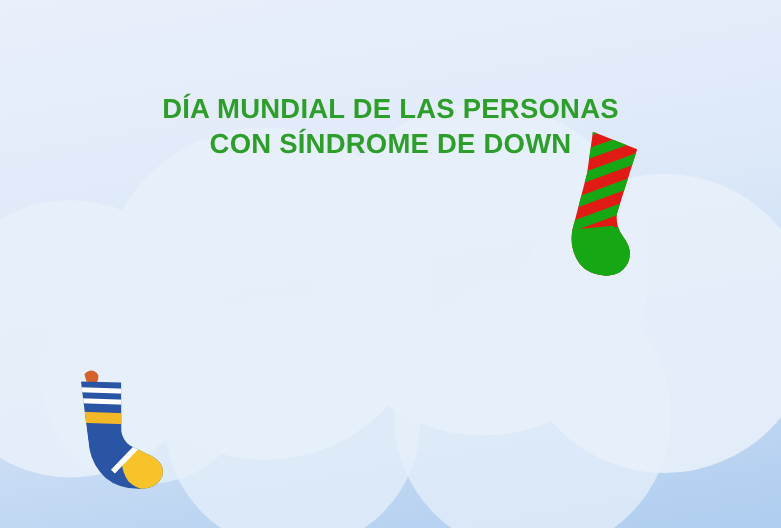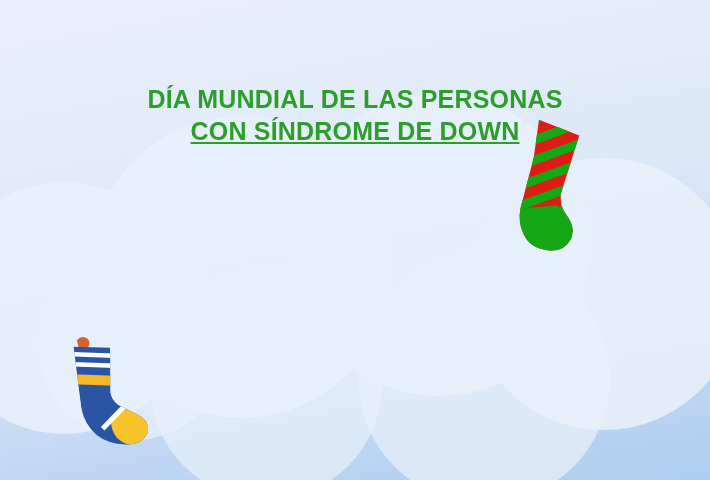--- a/index.html
+++ b/index.html
@@ -28,21 +28,21 @@
     color:#2e9e2b;
     font-family:"Liberation Sans", sans-serif;
     font-weight:bold;
     font-size:25px;
     line-height:1.26;
     letter-spacing:.2px;
     text-transform:uppercase;
     z-index:5;
     margin-top:36px;
   }
-  .kicker .l2{display:block;text-decoration:underline;}
+  .kicker .l2{display:block;}
   .headline{
     position:absolute;top:148px;left:140px;width:430px;
     z-index:6;
   }
   .headline .line{
     display:block;
     color:#34569f;
     font-family:"DejaVu Sans", sans-serif;
     font-weight:bold;
     font-style:italic;

